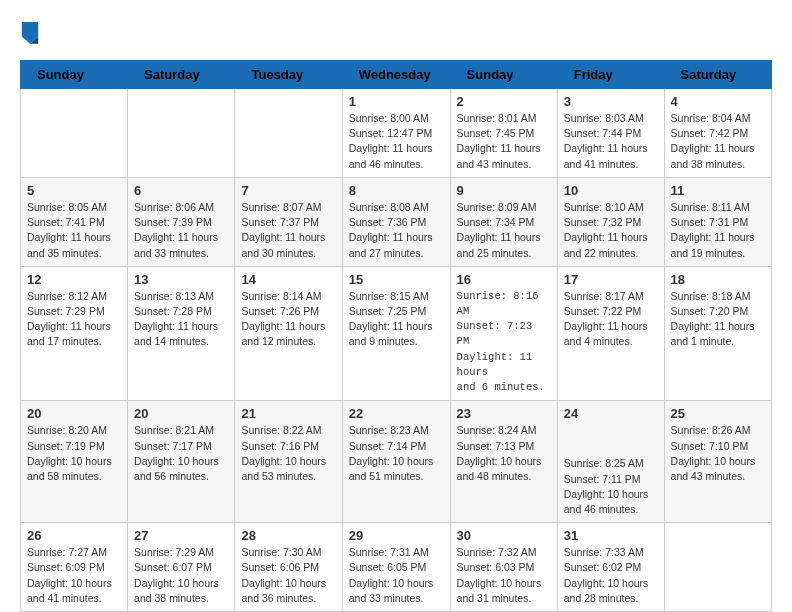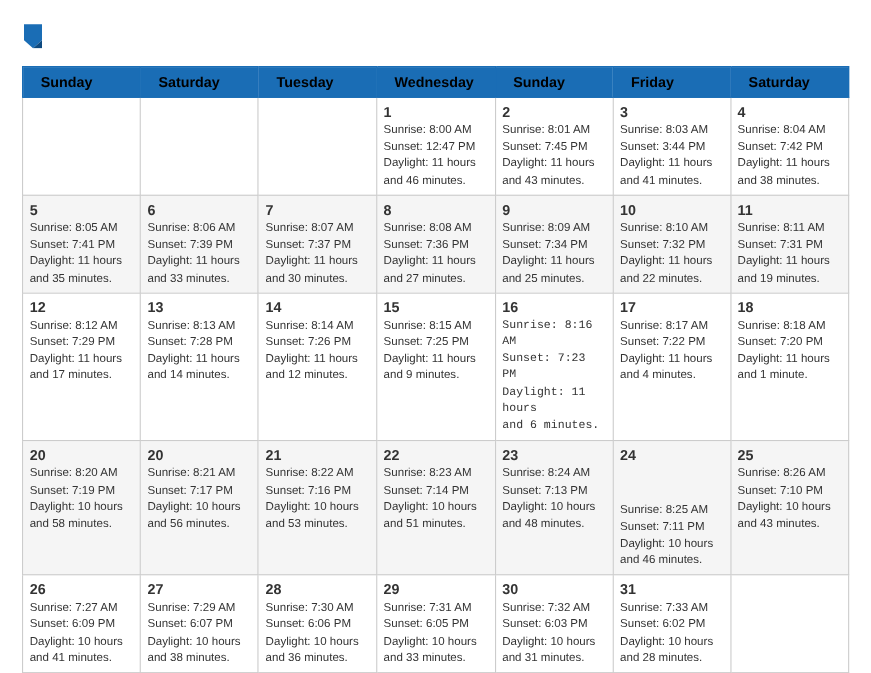--- a/index.html
+++ b/index.html
@@ -134,21 +134,21 @@
         <td>
           <span class="day-num">2</span>
           <div class="day-info" style="white-space: pre-line;">Sunrise: 8:01 AM
 Sunset: 7:45 PM
 Daylight: 11 hours
 and 43 minutes.</div>
         </td>
         <td>
           <span class="day-num">3</span>
           <div class="day-info" style="white-space: pre-line;">Sunrise: 8:03 AM
-Sunset: 3:44 PM
+Sunset: 7:44 PM
 Daylight: 11 hours
 and 41 minutes.</div>
         </td>
         <td>
           <span class="day-num">4</span>
           <div class="day-info" style="white-space: pre-line;">Sunrise: 8:04 AM
 Sunset: 7:42 PM
 Daylight: 11 hours
 and 38 minutes.</div>
         </td>

